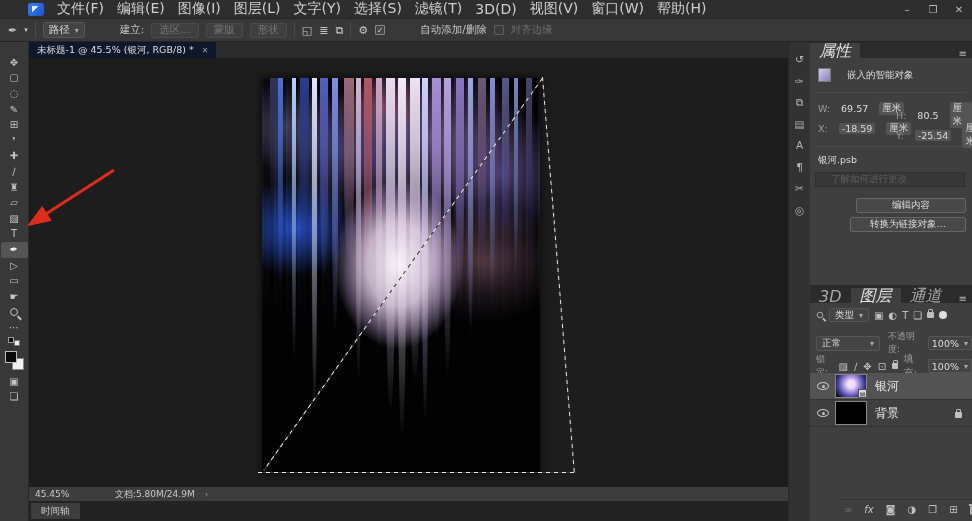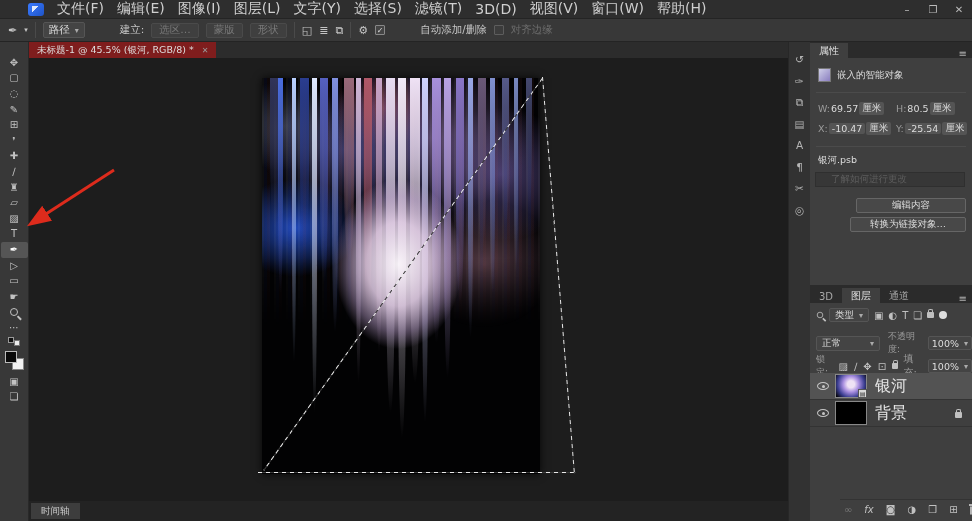--- a/index.html
+++ b/index.html
@@ -32,21 +32,21 @@
   .mini-swatch{width:12px;height:9px;position:relative;margin-top:4px;}
   .mini-swatch .f{position:absolute;left:0;top:0;width:6px;height:6px;background:#111;border:1px solid #999;}
   .mini-swatch .b{position:absolute;right:0;bottom:0;width:6px;height:6px;background:#eee;border:1px solid #777;}
   .swatches{width:19px;height:19px;position:relative;margin-top:5px;}
   .swatches .fg{position:absolute;left:0;top:0;width:12px;height:12px;background:#0a0a0a;border:1px solid #bbb;z-index:2;}
   .swatches .bg{position:absolute;right:0;bottom:0;width:12px;height:12px;background:#f2f2f2;border:1px solid #888;}
   .mag{width:8px;height:8px;border:1.5px solid #c2c2c2;border-radius:50%;position:relative;}
   .mag::after{content:"";position:absolute;width:5px;height:1.5px;background:#c2c2c2;transform:rotate(45deg);left:6px;top:8px;}
   
   #tabstrip{left:29px;top:42px;width:759px;height:16px;background:#2c2c2c;display:flex;align-items:flex-end;}
-  #doctab{height:16px;background:#7f1d1d;display:flex;align-items:center;gap:8px;padding:0 8px;color:#dedede;font-size:9.5px;white-space:nowrap;}
+  #doctab{height:16px;background:#0f172a;display:flex;align-items:center;gap:8px;padding:0 8px;color:#dedede;font-size:9.5px;white-space:nowrap;}
   #doctab .x{color:#9a9a9a;font-size:8px;}
   
   #canvas{left:29px;top:58px;width:759px;height:429px;background:#1d1d1d;overflow:hidden;}
   #doc{left:233px;top:20px;width:278px;height:396px;background:#020203;box-shadow:0 0 8px rgba(0,0,0,.8);overflow:hidden;}
   .haze{left:0;top:0;width:278px;height:300px;
     background:
       radial-gradient(90px 70px at 12% 50%,rgba(40,90,230,.8),transparent 70%),
       radial-gradient(120px 90px at 30% 24%,rgba(95,95,170,.55),transparent 70%),
       radial-gradient(150px 110px at 60% 20%,rgba(145,115,175,.6),transparent 70%),
       radial-gradient(110px 95px at 86% 32%,rgba(120,100,185,.55),transparent 70%),
@@ -67,41 +67,41 @@
   #statusbar .zoomv{margin-left:6px;width:52px;}
   #statusbar .docinfo{margin-left:28px;}
   #statusbar .arr{margin-left:10px;color:#9a9a9a;}
   #timelinestrip{left:29px;top:501px;width:759px;height:20px;background:#232323;}
   #timelinetab{position:absolute;left:2px;top:2px;height:16px;background:#3d3d3d;color:#c9c9c9;font-size:9.5px;display:flex;align-items:center;padding:0 10px;}
   
   #dockstrip{left:788px;top:42px;width:22px;height:479px;background:#323232;border-left:1px solid #272727;display:flex;flex-direction:column;align-items:center;padding-top:12px;gap:11px;}
   .strip-icon{color:#b5b5b5;font-size:10.5px;line-height:1;}
   #panels{left:810px;top:42px;width:162px;height:479px;background:#2b2b2b;}
   .ptabrow{position:absolute;left:0;width:162px;height:17px;background:#2b2b2b;display:flex;align-items:flex-end;}
-  .ptab{height:16px;display:flex;align-items:center;padding:0 9px;font-size:10px;color:#a8a8a8;}
+  .ptab{height:16px;display:flex;align-items:center;padding:0 9px;font-size:16px;color:#a8a8a8;font-style:italic;}
   .ptab.active{background:#3f3f3f;color:#e2e2e2;}
   .pmenu{margin-left:auto;margin-right:5px;color:#b0b0b0;font-size:10px;}
   .pbody{position:absolute;left:0;width:162px;background:#3f3f3f;}
   .hr{position:absolute;left:6px;width:150px;height:1px;background:#4b4b4b;}
   .lab{color:#9b9b9b;}.val{color:#ddd;}
   .unitbox{background:#545454;border-radius:2px;padding:0 3px;color:#ddd;}
   .valbox{background:#545454;border-radius:2px;padding:0 3px;color:#ddd;}
   .pbtn{position:absolute;background:#484848;border:1px solid #666;border-radius:2px;color:#ddd;font-size:9.5px;height:15px;display:flex;align-items:center;justify-content:center;}
   .notebox{position:absolute;background:#373737;border:1px solid #2f2f2f;color:#5c5c5c;font-size:9.5px;display:flex;align-items:center;padding:0 5px;}
-  .rowflex{position:absolute;display:flex;align-items:center;font-size:9.5px;gap:1px;}
+  .rowflex{position:absolute;display:flex;align-items:center;font-size:9.5px;gap:11px;}
   .eye{width:12px;height:8px;border:1px solid #c5c5c5;border-radius:50%;position:relative;}
   .eye::after{content:"";position:absolute;left:3.5px;top:1.5px;width:3px;height:3px;border-radius:50%;background:#c5c5c5;}
   .lockicon{width:7px;height:6px;background:#c0c0c0;border-radius:1px;position:relative;margin-top:3px;}
   .lockicon::before{content:"";position:absolute;left:1px;top:-3px;width:3px;height:3px;border:1px solid #c0c0c0;border-bottom:none;border-radius:2px 2px 0 0;}
   .layerrow{position:absolute;left:0;width:162px;height:27px;display:flex;align-items:center;border-bottom:1px solid #333;}
   .layerrow.sel{background:#535353;}
   .thumb{width:32px;height:24px;border:1px solid #888;margin-left:6px;position:relative;background:#000;}
   .thumb.galaxy{background:radial-gradient(circle at 50% 42%,#efe2f5 0 18%,#a98fe0 40%,#3c3f92 68%,#05050a 95%);}
   .sobadge{position:absolute;right:-1px;bottom:-1px;width:9px;height:9px;background:#d8d8d8;border:1px solid #555;display:flex;align-items:center;justify-content:center;font-size:6px;color:#333;}
-  .lname{margin-left:8px;color:#e6e6e6;font-size:16px;}
+  .lname{margin-left:8px;color:#e6e6e6;font-size:12px;}
   .fbtn{color:#c0c0c0;font-size:10px;}
   .dot{width:8px;height:8px;border-radius:50%;background:#dedede;}
   .trash{width:8px;height:9px;border:1px solid #b5b5b5;border-radius:1px;position:relative;margin-top:2px;}
   .trash::before{content:"";position:absolute;left:-2px;top:-3px;width:10px;height:1.5px;background:#b5b5b5;}
   #arrow-svg{left:0;top:0;pointer-events:none;}
 </style>
 </head>
 <body>
 
 <div id="app">
@@ -220,20 +220,25 @@
       <div class="st" style="left:252px;width:4px;height:195px;background:linear-gradient(#7888c0,transparent);"></div>
       <div class="st" style="left:264px;width:6px;height:130px;background:linear-gradient(#44486e,transparent);"></div>
       <div class="glow abs"></div>
     </div>
 
     <div class="ants-h abs" style="left:229px;top:414px;width:318px;"></div>
     <div class="ants-v abs" style="left:513px;top:19px;height:398px;transform:rotate(-4.6deg);"></div>
     <div class="ants-v abs" style="left:513px;top:20px;height:481px;transform:rotate(35.4deg);"></div>
   </div>
 
+  <div id="statusbar" class="abs">
+    <span class="zoomv">45.45%</span>
+    <span class="docinfo">文档:5.80M/24.9M</span>
+    <span class="arr">›</span>
+  </div>
   <div id="timelinestrip" class="abs">
     <div id="timelinetab">时间轴</div>
   </div>
 
   <div id="dockstrip" class="abs">
     <span class="strip-icon">↺</span>
     <span class="strip-icon">✑</span>
     <span class="strip-icon">⧉</span>
     <span class="strip-icon">▤</span>
     <span class="strip-icon">A</span>
@@ -259,21 +264,21 @@
         <span class="val">69.57</span>
         <span class="unitbox">厘米</span>
       </div>
       <div class="rowflex" style="left:86px;top:44px;">
         <span class="lab">H:</span>
         <span class="val">80.5</span>
         <span class="unitbox">厘米</span>
       </div>
       <div class="rowflex" style="left:8px;top:64px;">
         <span class="lab">X:</span>
-        <span class="valbox">-10.47</span>
+        <span class="valbox">-18.59</span>
         <span class="unitbox">厘米</span>
       </div>
       <div class="rowflex" style="left:86px;top:64px;">
         <span class="lab">Y:</span>
         <span class="valbox">-25.54</span>
         <span class="unitbox">厘米</span>
       </div>
       <div class="hr" style="top:88px;"></div>
       <div class="rowflex" style="left:8px;top:96px;">
         <span class="val">银河.psb</span>

